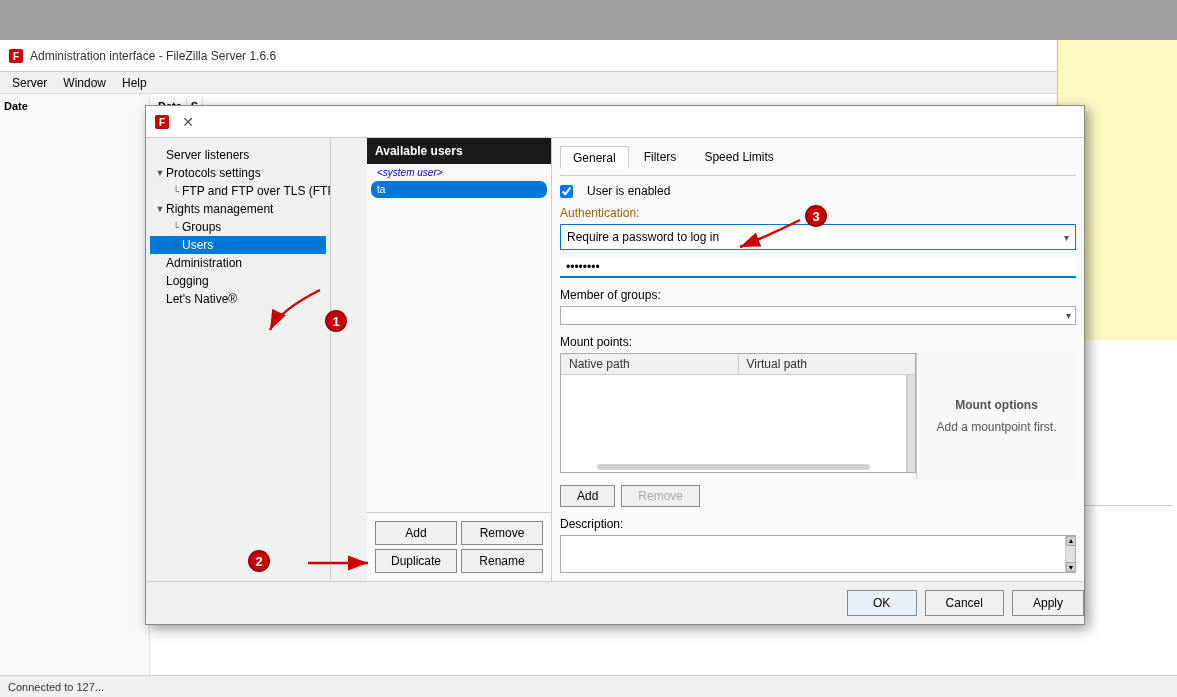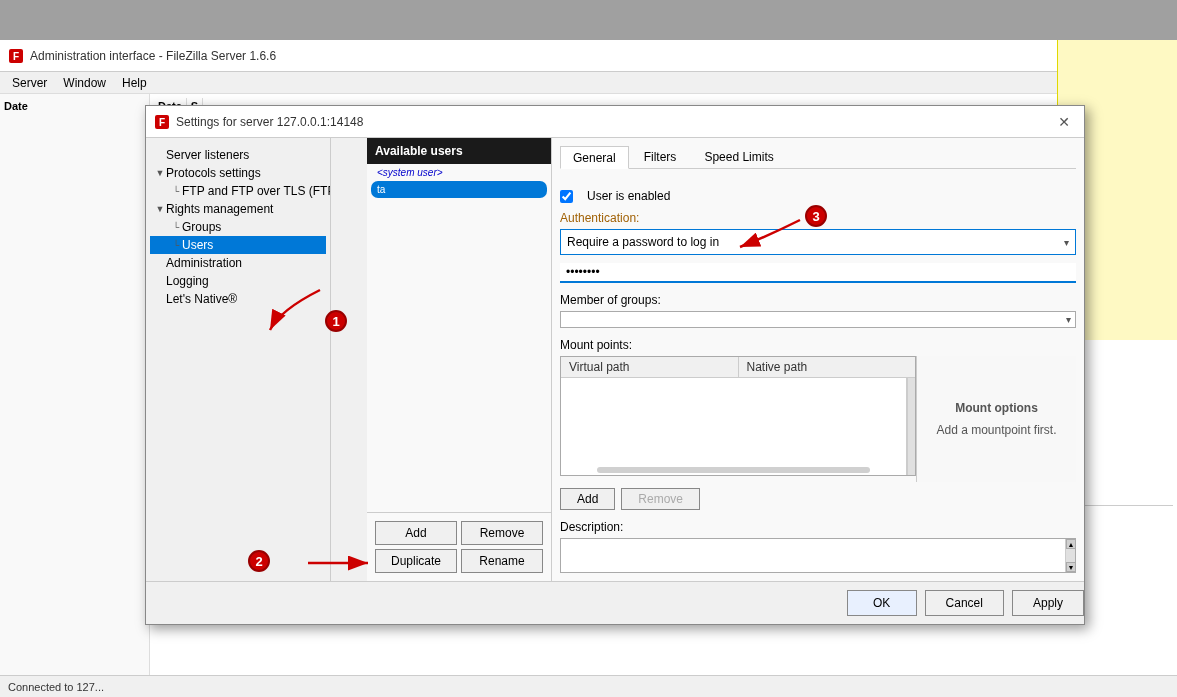--- a/index.html
+++ b/index.html
@@ -304,23 +304,23 @@
       background: #f9f9f9;
       display: flex;
       flex-direction: column;
       padding: 8px;
       overflow-y: auto;
     }
 
     .tabs-row {
       display: flex;
       gap: 2px;
-      margin-bottom: 20px;
+      margin-bottom: 8px;
       border-bottom: 1px solid #ccc;
-      padding-bottom: 0;
+      padding-bottom: 7px;
     }
 
     .tab {
       padding: 3px 12px;
       font-size: 12px;
       cursor: pointer;
       border: 1px solid transparent;
       background: transparent;
     }
 
@@ -655,21 +655,20 @@
 
 <div class="dialog">
 
   <div class="dialog-titlebar">
     <span class="dialog-title-icon">
       <svg width="16" height="16" viewBox="0 0 16 16">
         <rect x="1" y="1" width="14" height="14" rx="2" fill="#c00"></rect>
         <text x="8" y="12" text-anchor="middle" font-size="10" fill="white" font-weight="bold">F</text>
       </svg>
     </span>
-    <span class="dialog-title-text">Settings for server 127.0.0.1:14148</span>
     <button class="dialog-close-btn">✕</button>
   </div>
 
   <div class="dialog-body">
 
     <div class="tree-panel">
       <div class="tree-item">
         <span class="tree-expander"></span>
         <span>Server listeners</span>
       </div>
@@ -754,22 +753,22 @@
       <div class="member-groups-label">Member of groups:</div>
       <div class="member-groups-dropdown">
         <span class="dropdown-arrow">▾</span>
       </div>
 
       <div class="mount-points-label">Mount points:</div>
 
       <div style="display: flex; gap: 0; margin-bottom: 6px;">
         <div class="mount-points-table" style="flex: 1;">
           <div class="mount-points-header">
+            <div class="mount-col-header" style="flex: 1;">Native path</div>
             <div class="mount-col-header" style="flex: 1;">Virtual path</div>
-            <div class="mount-col-header" style="flex: 1;">Native path</div>
           </div>
           <div class="mount-body">
             <div class="mount-empty-left">
               <div class="mount-table-scroll-track" style="width: 80%; margin: 0 auto;"></div>
             </div>
             <div class="mount-scrollbar"></div>
           </div>
         </div>
         <div class="mount-options-panel">
           <div>

